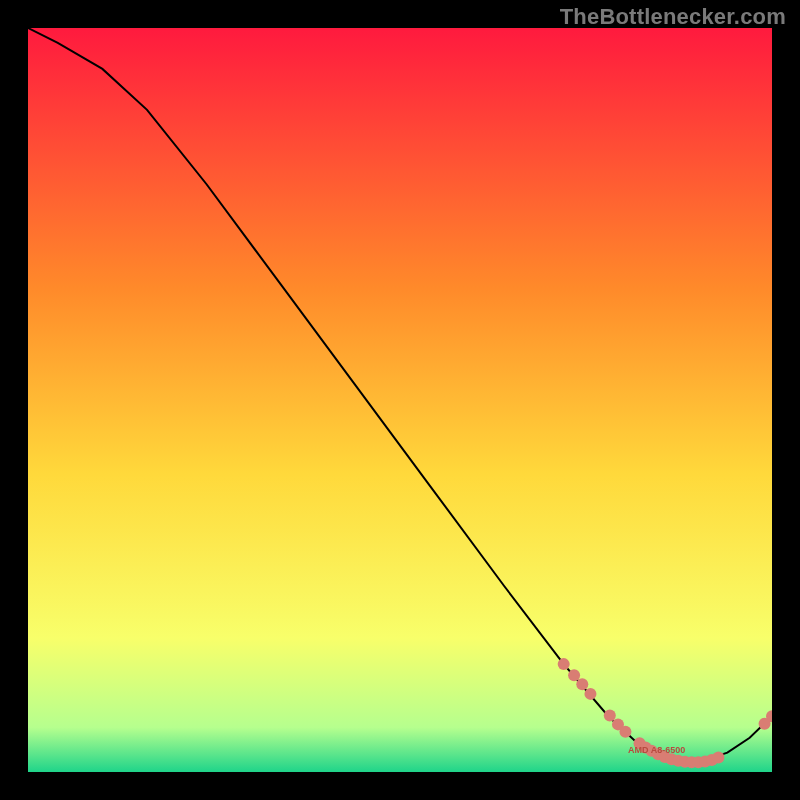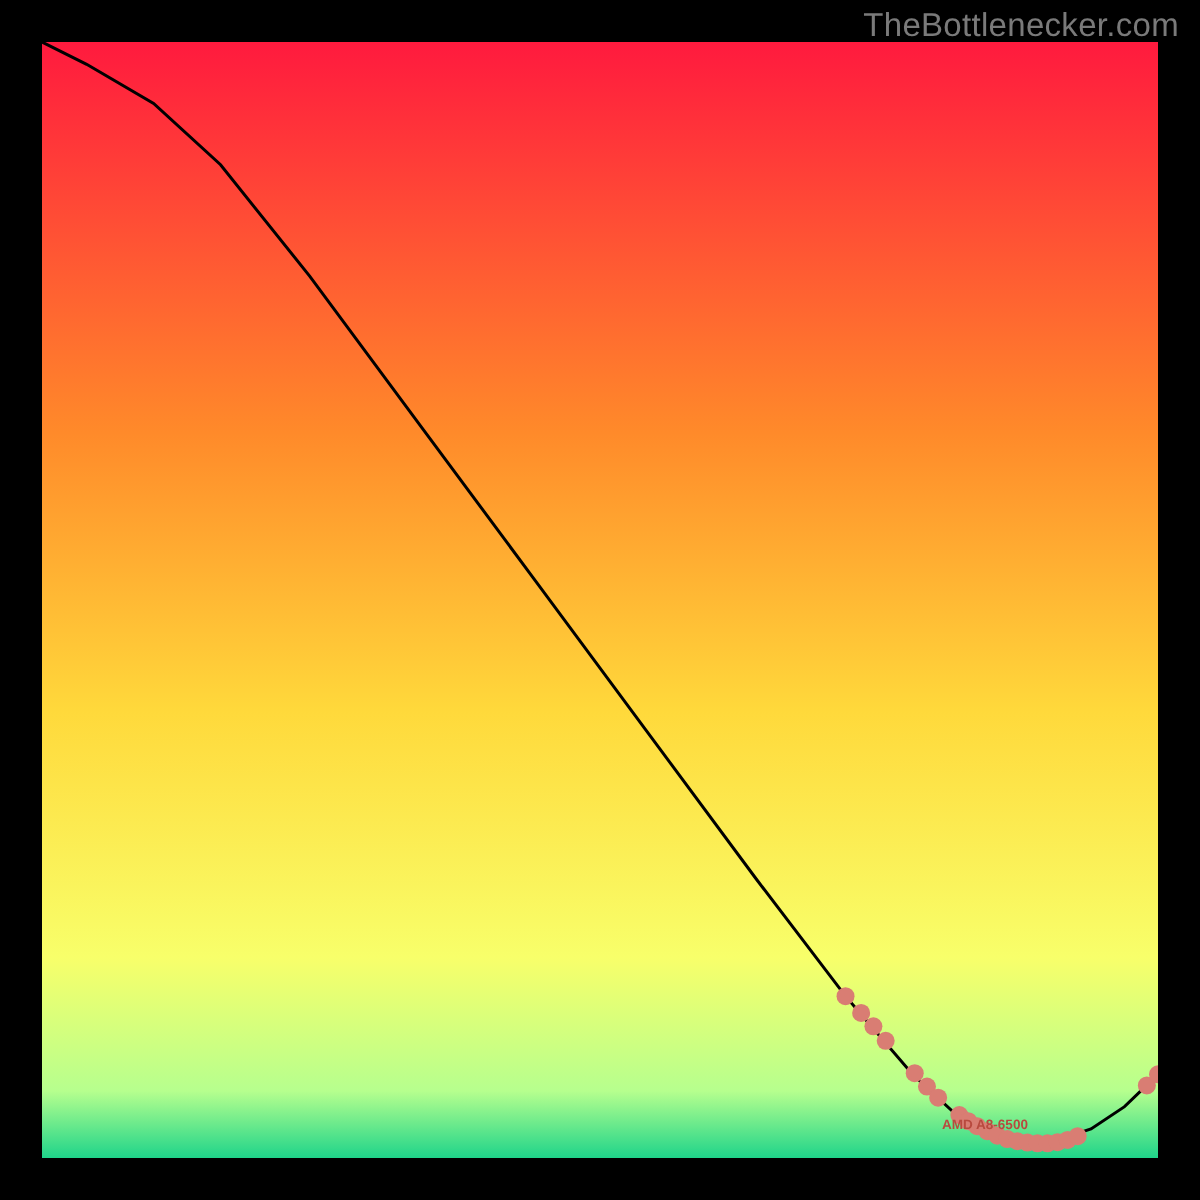--- a/index.html
+++ b/index.html
@@ -17,21 +17,21 @@
     height: 800px;
     background: #000;
   }
   .watermark {
     position: absolute;
     top: 4px;
     right: 14px;
     color: #7a7a7a;
     font-size: 22px;
     letter-spacing: 0.2px;
-    font-weight: 400;
+    font-weight: 700;
   }
   .plot {
     position: absolute;
     left: 28px;
     top: 28px;
     width: 744px;
     height: 744px;
   }
 </style>
 </head>

